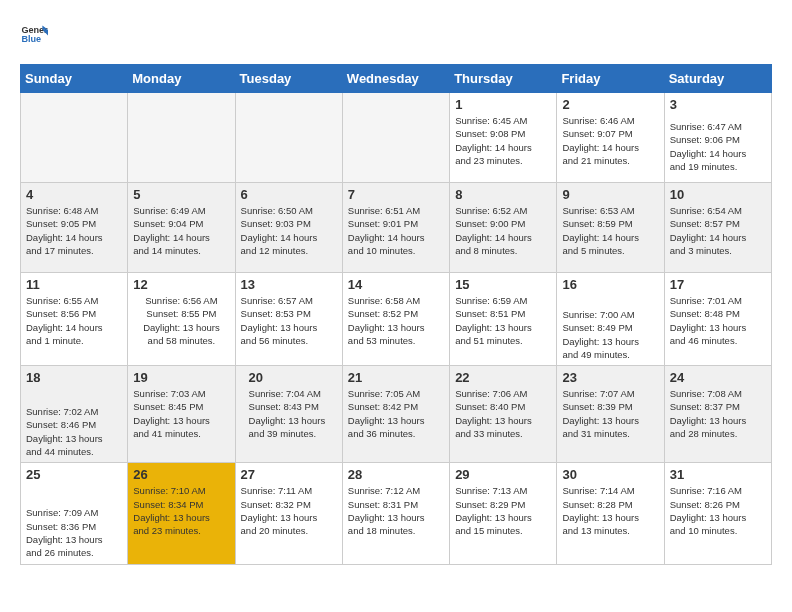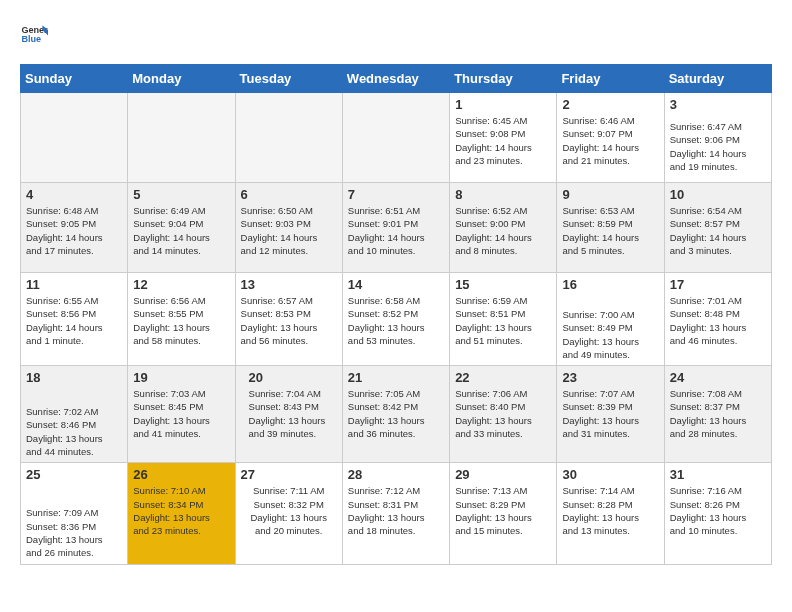--- a/index.html
+++ b/index.html
@@ -192,21 +192,21 @@
       <tr>
         <td style="background: rgb(255, 255, 255);">
           <span class="day-number">11</span>
           <div class="day-info" style="white-space: pre-line;">Sunrise: 6:55 AM
 Sunset: 8:56 PM
 Daylight: 14 hours
 and 1 minute.</div>
         </td>
         <td style="background: rgb(255, 255, 255);">
           <span class="day-number">12</span>
-          <div class="day-info" style="white-space: pre-line;">Sunrise: 6:56 AM
+          <div class="day-info" style="white-space: pre-line; text-align: center;">Sunrise: 6:56 AM
 Sunset: 8:55 PM
 Daylight: 13 hours
 and 58 minutes.</div>
         </td>
         <td style="background: rgb(255, 255, 255);">
           <span class="day-number">13</span>
           <div class="day-info" style="white-space: pre-line;">Sunrise: 6:57 AM
 Sunset: 8:53 PM
 Daylight: 13 hours
 and 56 minutes.</div>
@@ -301,21 +301,21 @@
         </td>
         <td style="background: #eab308;">
           <span class="day-number">26</span>
           <div class="day-info" style="white-space: pre-line;">Sunrise: 7:10 AM
 Sunset: 8:34 PM
 Daylight: 13 hours
 and 23 minutes.</div>
         </td>
         <td style="background: rgb(255, 255, 255);">
           <span class="day-number">27</span>
-          <div class="day-info" style="white-space: pre-line; text-align: center;">Sunrise: 7:11 AM
+          <div class="day-info" style="white-space: pre-line;">Sunrise: 7:11 AM
 Sunset: 8:32 PM
 Daylight: 13 hours
 and 20 minutes.</div>
         </td>
         <td style="background: rgb(255, 255, 255);">
           <span class="day-number">28</span>
           <div class="day-info" style="white-space: pre-line;">Sunrise: 7:12 AM
 Sunset: 8:31 PM
 Daylight: 13 hours
 and 18 minutes.</div>

